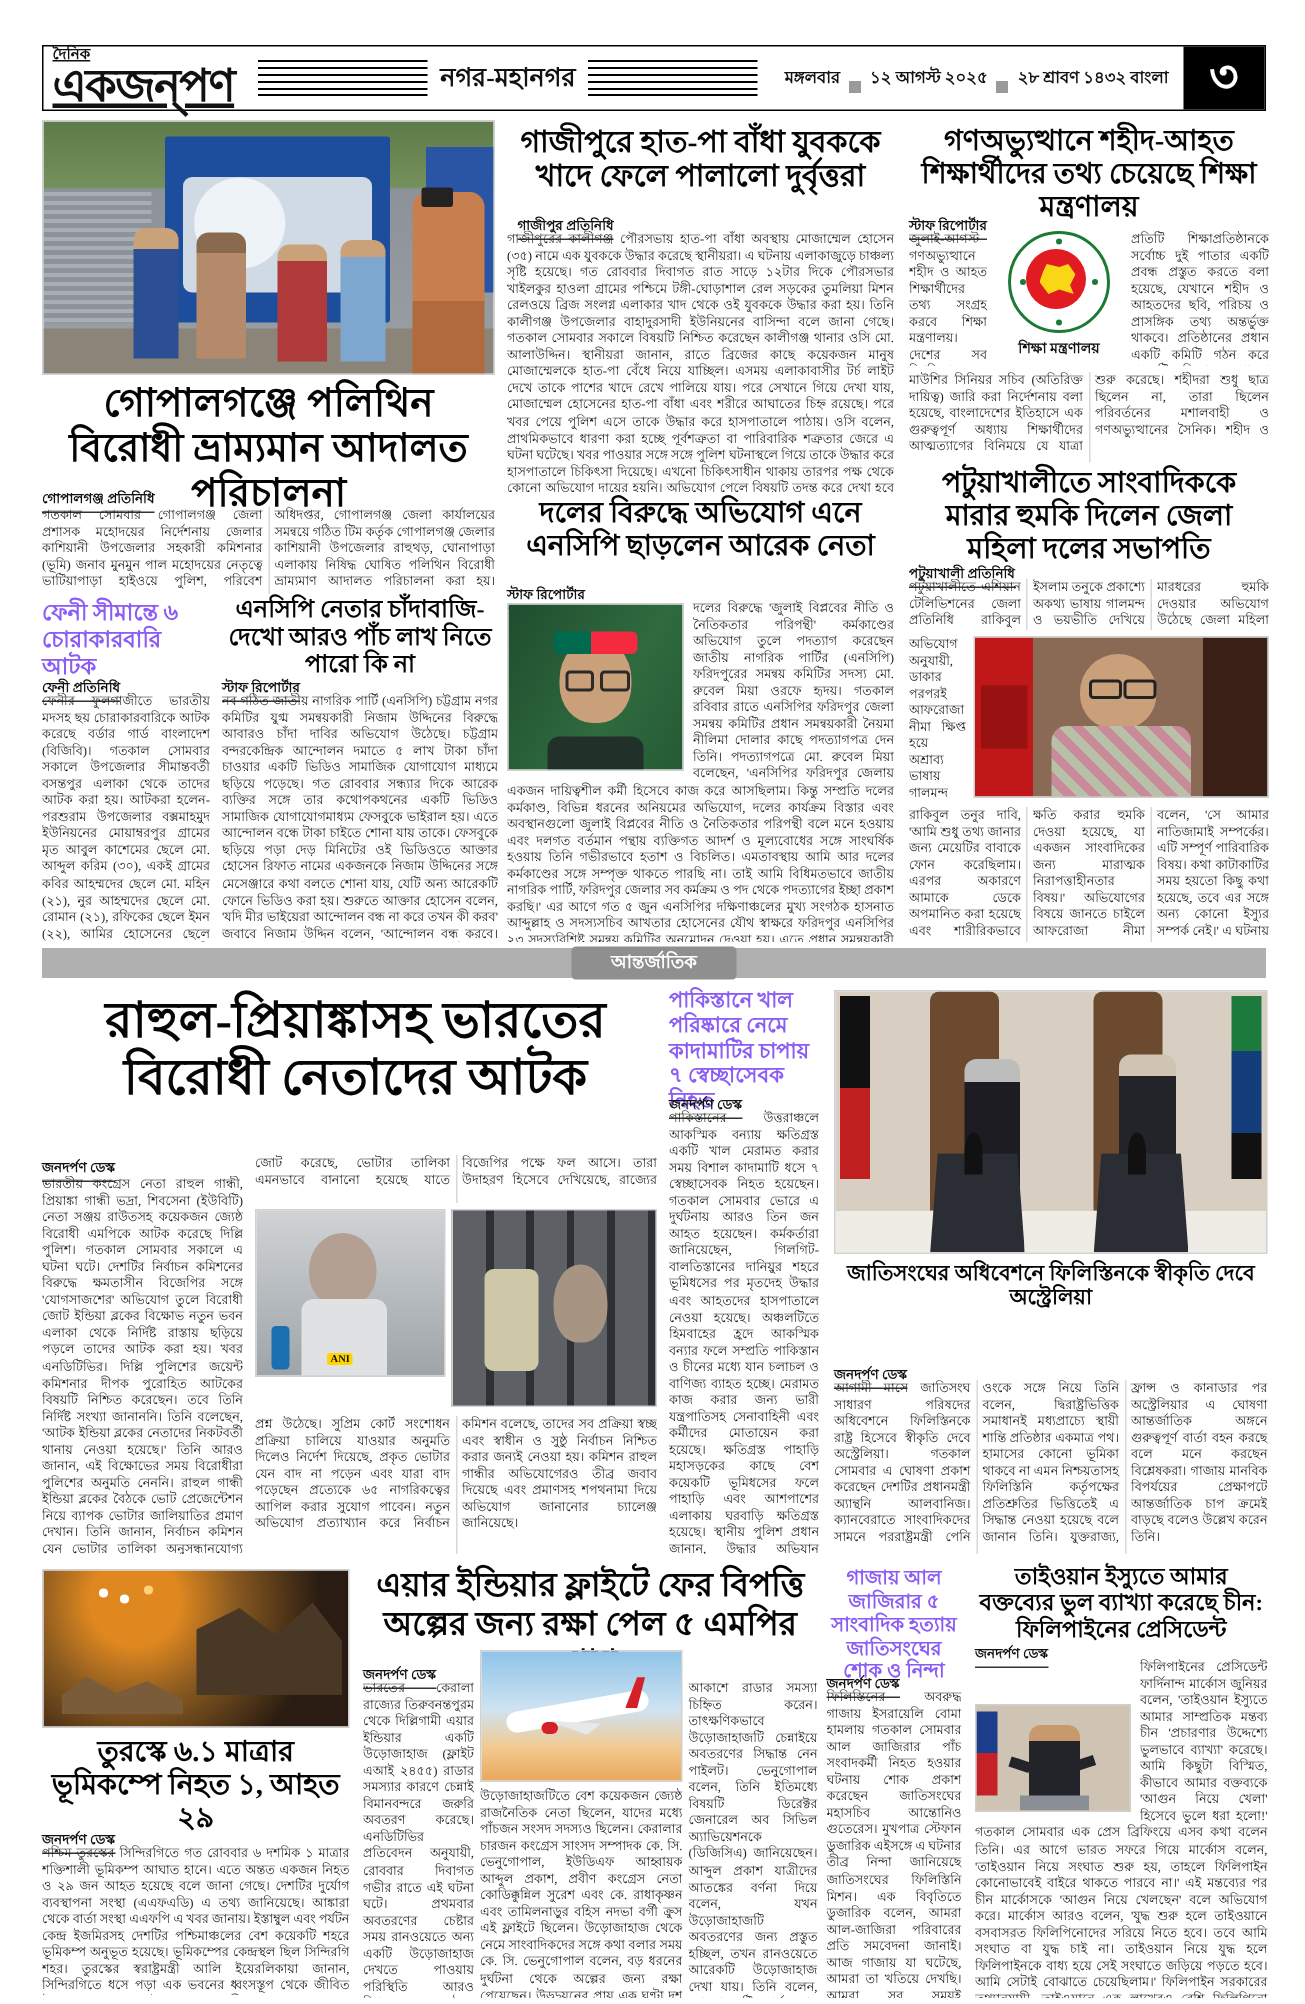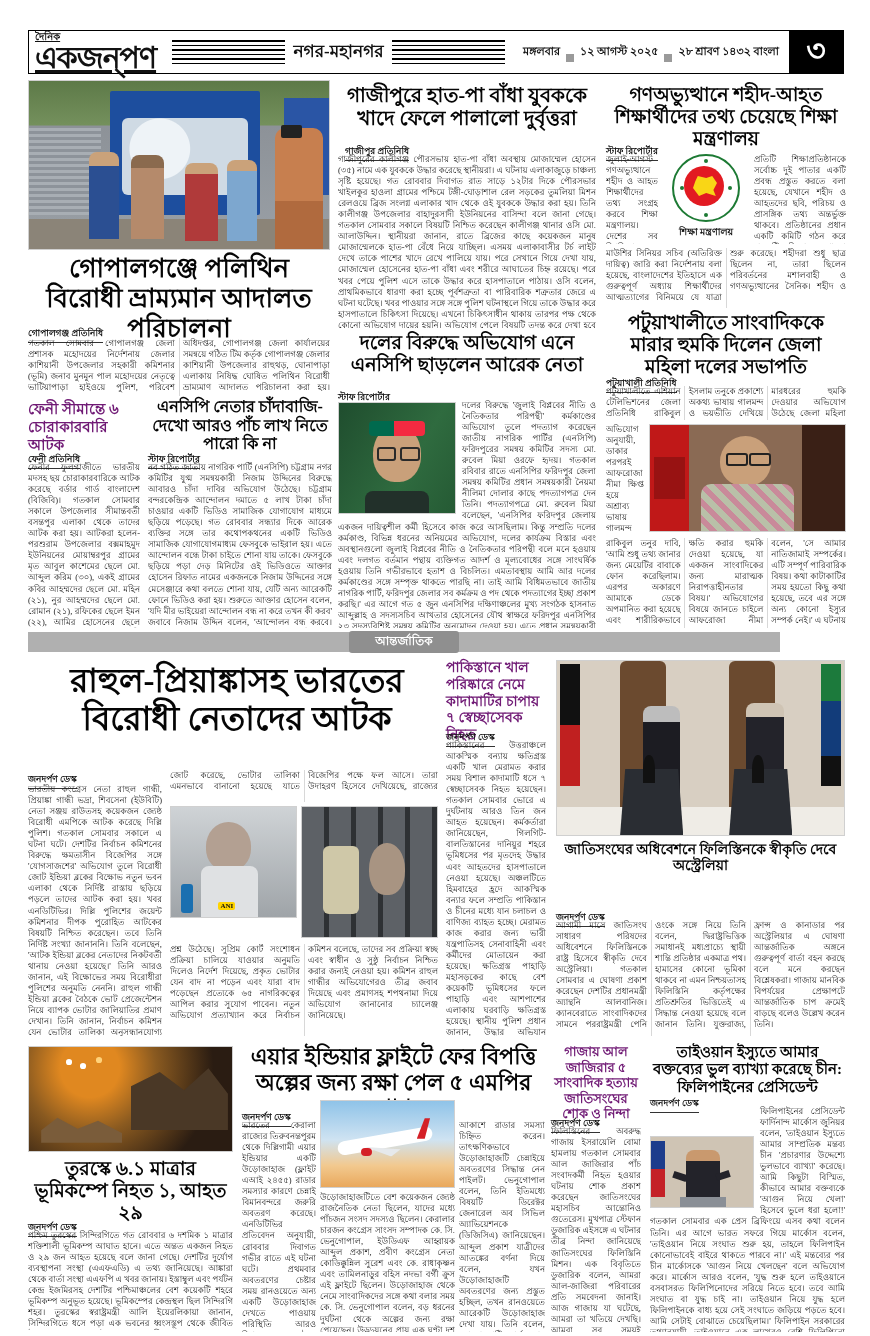--- a/index.html
+++ b/index.html
@@ -14,27 +14,27 @@
   .masthead .title{font-size:30px;font-weight:800;letter-spacing:-1px;display:block;}
   .rules{flex:1;height:24px;margin:0 8px;
          background:repeating-linear-gradient(to bottom,#000 0 1.6px,transparent 1.6px 4.6px);}
   .secname{font-size:17px;font-weight:800;white-space:nowrap;}
   .dateline{font-size:11px;font-weight:700;white-space:nowrap;display:flex;align-items:flex-end;gap:6px;padding:0 10px;}
   .sq{width:8px;height:8px;background:#9a9a9a;display:inline-block;}
   .pagenum{width:54px;height:100%;background:#000;color:#fff;display:flex;align-items:center;justify-content:center;
            font-size:30px;font-weight:800;}
   
   .hl{font-weight:800;text-align:center;color:#050505;line-height:1.16;}
-  .hl-left{font-weight:800;color:#701a75;line-height:1.2;}
+  .hl-left{font-weight:800;color:#8b5cf6;line-height:1.2;}
   .byline{font-size:9px;font-weight:700;border-bottom:1px solid #333;display:inline-block;padding-bottom:1px;}
   .body{font-size:8.5px;line-height:1.3;text-align:justify;color:#1c1c1c;overflow:hidden;}
   .c2{column-count:2;column-gap:8px;column-rule:1px solid #d8d8d8;}
   .c3{column-count:3;column-gap:8px;column-rule:1px solid #d8d8d8;}
   
-  .secbar{position:absolute;left:28px;top:632px;width:752px;height:20px;background:#b0b0b0;
+  .secbar{position:absolute;left:28px;top:632px;width:816px;height:20px;background:#b0b0b0;
           display:flex;align-items:center;justify-content:center;}
   .secbar .lbl{background:#8f8f8f;color:#fff;font-size:12px;font-weight:700;padding:1px 26px;border-radius:3px;}
   
   .photo{position:absolute;overflow:hidden;background:#bbb;border:1px solid #d0d0d0;box-sizing:border-box;}
   .ph{position:absolute;}
   .face{border-radius:50% 50% 45% 45%;}
   .figure{border-radius:8px 8px 0 0;}
   .mic-label{position:absolute;font-size:7px;font-weight:700;background:#ffd400;color:#111;padding:0 2px;border-radius:2px;}
   
   .gov-logo{width:64px;height:64px;border-radius:50%;background:#fff;border:2px solid #1d7a34;position:relative;margin:0 auto;

